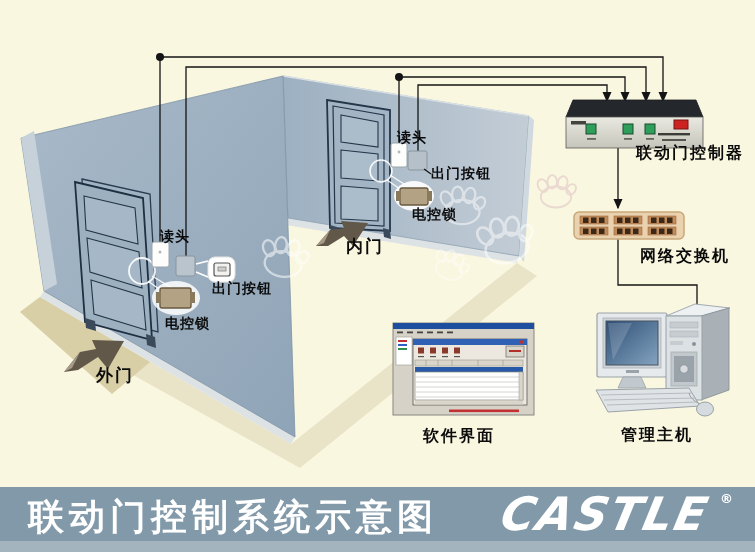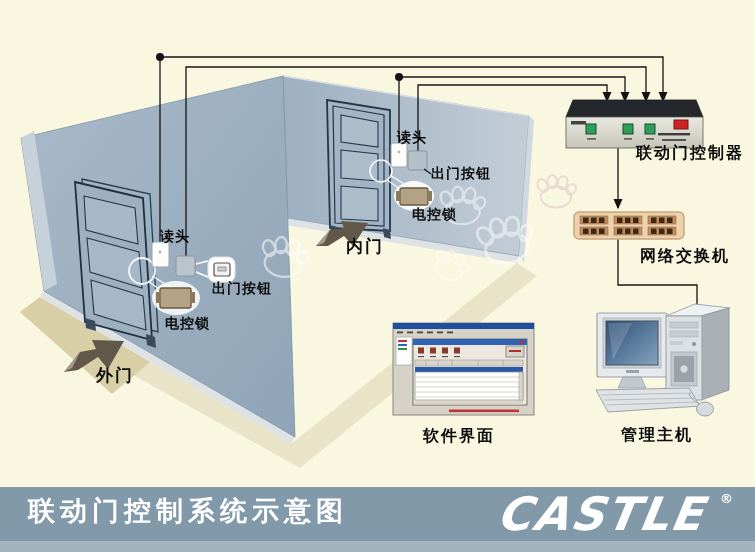--- a/index.html
+++ b/index.html
@@ -4,21 +4,21 @@
 <style>
   html,body{margin:0;padding:0;background:#faf7e0;}
   body{width:755px;height:552px;overflow:hidden;font-family:"DejaVu Sans",sans-serif;position:relative;}
   .stage{position:absolute;left:0;top:0;width:755px;height:552px;}
   svg text{font-family:"DejaVu Sans",sans-serif;fill:#0b0b0b;font-weight:bold;}
   .lbl{font-size:14px;letter-spacing:1px;}
   .lbl-big{font-size:17px;letter-spacing:2px;}
   .lbl-col{font-size:16px;letter-spacing:2px;}
   .footer{position:absolute;left:0;top:487px;width:755px;height:65px;background:#8199a9;}
   .footer-strip{position:absolute;left:0;top:54px;width:755px;height:11px;background:#a3b4bf;}
-  .footer-title{position:absolute;left:28px;top:6px;color:#ffffff;font-size:27px;font-weight:bold;letter-spacing:5px;white-space:nowrap;}
+  .footer-title{position:absolute;left:28px;top:6px;color:#ffffff;font-size:36px;font-weight:bold;letter-spacing:5px;white-space:nowrap;}
   .logo-wrap{position:absolute;left:502px;top:0px;width:245px;height:54px;color:#ffffff;}
   .logo-text{display:inline-block;font-size:46px;font-weight:900;font-style:italic;letter-spacing:2px;transform:skewX(-12deg);line-height:54px;}
   .logo-reg{position:absolute;right:14px;top:4px;font-size:13px;font-weight:bold;}
 </style>
 </head>
 <body>
 
 <div class="stage">
 <svg width="755" height="487" viewBox="0 0 755 487">
   <defs>

